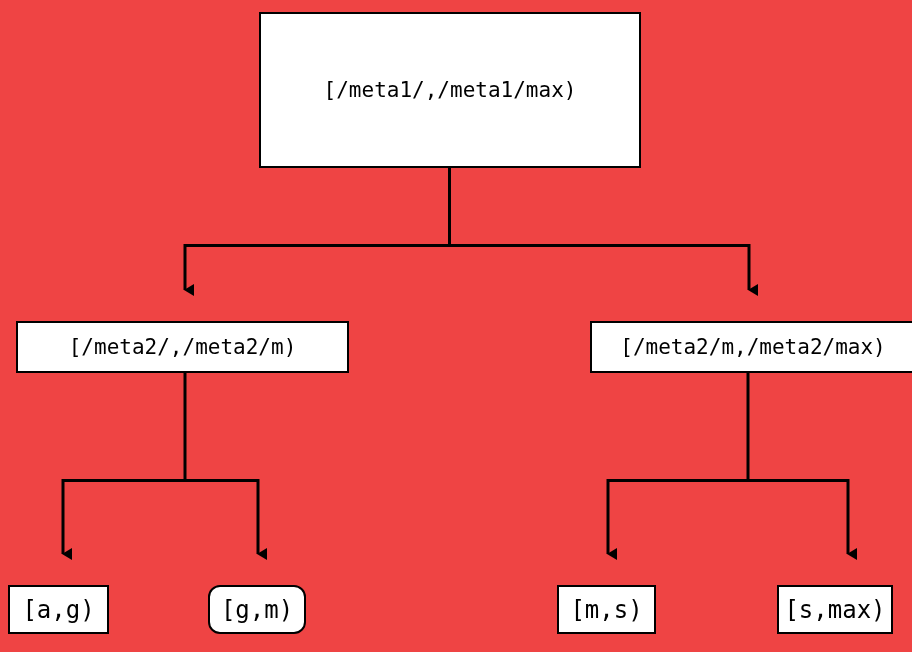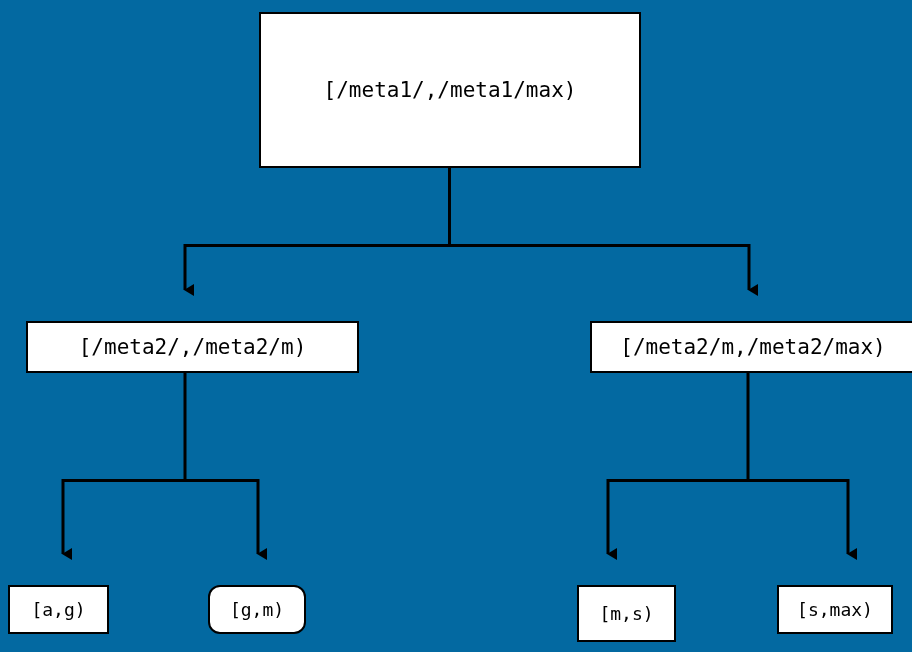--- a/index.html
+++ b/index.html
@@ -7,21 +7,21 @@
     padding: 0;
     background: #ffffff;
   }
   body {
     font-family: "DejaVu Sans Mono", "Liberation Mono", monospace;
   }
   #diagram-root {
     position: relative;
     width: 912px;
     height: 652px;
-    background: #0369a1;
+    background: #ef4444;
     overflow: hidden;
   }
   #tree-svg {
     position: absolute;
     left: 0;
     top: 0;
     width: 912px;
     height: 652px;
   }
   .node-box {
@@ -36,21 +36,21 @@
     line-height: 1;
     white-space: pre;
   }
   .node-label {
     display: block;
     white-space: pre;
     letter-spacing: 0px;
   }
   .level-root .node-label { font-size: 21px; }
   .level-mid  .node-label { font-size: 21px; }
-  .level-leaf .node-label { font-size: 18px; }
+  .level-leaf .node-label { font-size: 24px; }
 </style>
 </head>
 <body>
 
 <div id="diagram-root">
 
   <svg id="tree-svg" viewBox="0 0 912 652">
     <defs>
       <marker id="arrowhead" viewBox="0 0 12 10" refX="6" refY="9" markerWidth="12" markerHeight="10" orient="auto-start-reverse" markerUnits="userSpaceOnUse">
         <path d="M 0 0 L 12 0 L 6 10 Z" fill="#000000"></path>
@@ -76,37 +76,37 @@
       <path d="M 608 480.5 L 848 480.5" stroke="#000000" stroke-width="3" fill="none"></path>
       <path d="M 608 479 L 608 554" stroke="#000000" stroke-width="3" fill="none" marker-end="url(#arrowhead)"></path>
       <path d="M 848 479 L 848 554" stroke="#000000" stroke-width="3" fill="none" marker-end="url(#arrowhead)"></path>
     </g>
   </svg>
 
   <div class="node-box level-root" style="left:259px; top:12px; width:382px; height:156px;">
     <span class="node-label">[/meta1/,/meta1/max)</span>
   </div>
 
-  <div class="node-box level-mid" style="left:26px; top:321px; width:333px; height:52px;">
+  <div class="node-box level-mid" style="left:16px; top:321px; width:333px; height:52px;">
     <span class="node-label">[/meta2/,/meta2/m)</span>
   </div>
 
   <div class="node-box level-mid" style="left:590px; top:321px; width:326px; height:52px;">
     <span class="node-label">[/meta2/m,/meta2/max)</span>
   </div>
 
   <div class="node-box level-leaf" style="left:8px; top:585px; width:101px; height:49px;">
     <span class="node-label">[a,g)</span>
   </div>
 
   <div class="node-box level-leaf" style="left:208px; top:585px; width:98px; height:49px;border-radius:12px;">
     <span class="node-label">[g,m)</span>
   </div>
 
-  <div class="node-box level-leaf" style="left:577px; top:585px; width:99px; height:57px;">
+  <div class="node-box level-leaf" style="left:557px; top:585px; width:99px; height:49px;">
     <span class="node-label">[m,s)</span>
   </div>
 
   <div class="node-box level-leaf" style="left:777px; top:585px; width:116px; height:49px;">
     <span class="node-label">[s,max)</span>
   </div>
 
 </div>
 
 </body></html>

